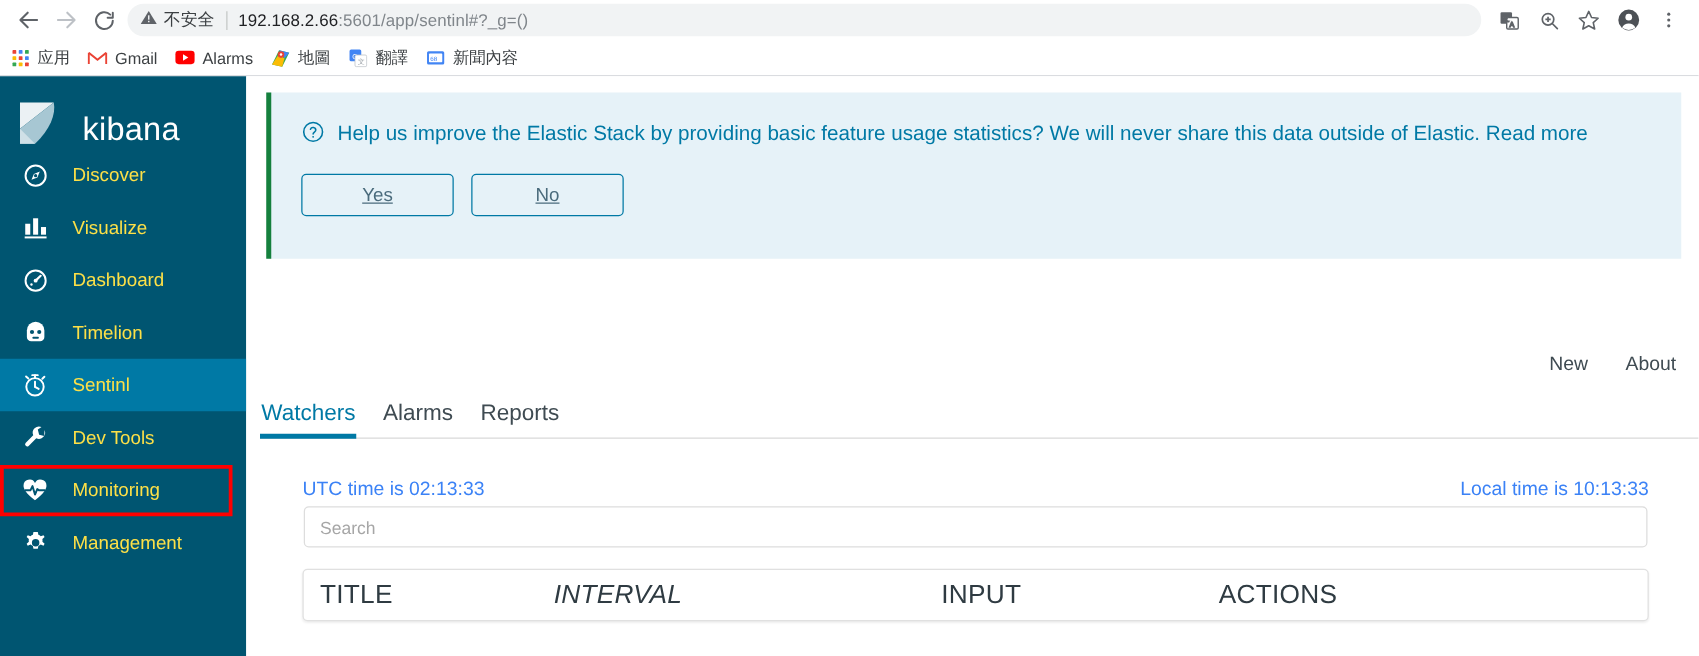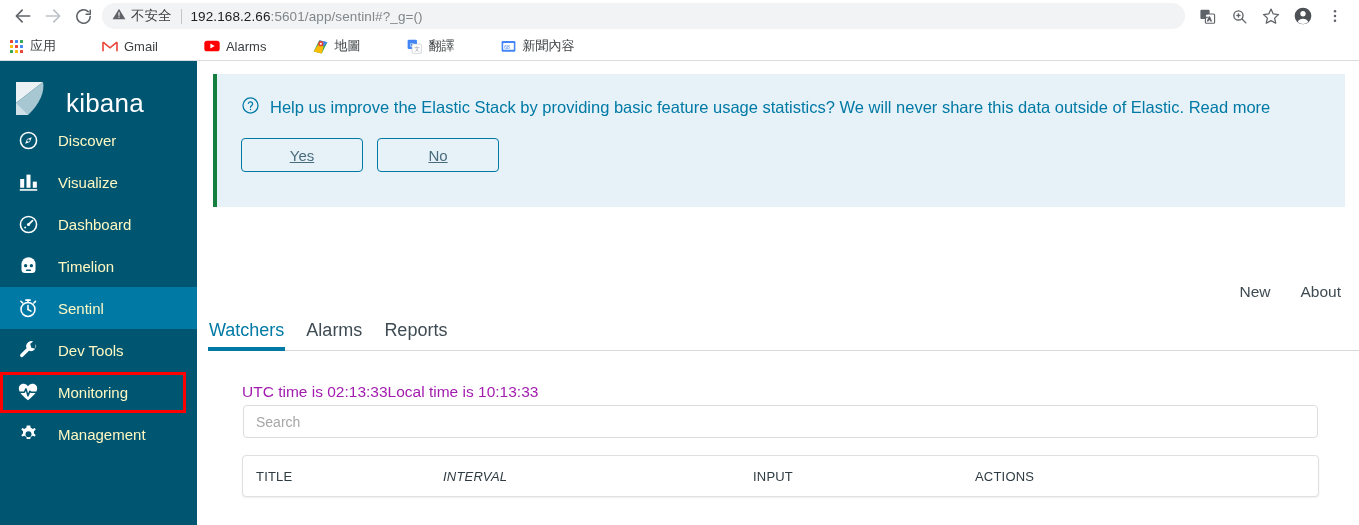--- a/index.html
+++ b/index.html
@@ -75,21 +75,20 @@
   }
   .omni-icons .nav-btn { width: 32px; height: 28px; }
 
   .bookmarks {
     height: 29px;
     display: flex;
     align-items: center;
     padding: 0 8px;
     background: #ffffff;
     border-bottom: 1px solid #dadce0;
-    gap: 32px;
   }
   .bm {
     display: flex; align-items: center;
     margin-right: 14px;
     font-size: 13px;
     color: #3c4043;
     white-space: nowrap;
   }
   .bm .bm-ico {
     width: 16px; height: 16px;
@@ -128,21 +127,21 @@
     color: #ffffff;
     margin-left: 14px;
     font-weight: 400;
     letter-spacing: 0.2px;
   }
   .nav-item {
     display: flex;
     align-items: center;
     height: 42px;
     padding-left: 14px;
-    color: #fef9c3;
+    color: #fde047;
     font-size: 15px;
   }
   .nav-item .ni-ico {
     width: 28px; height: 24px;
     flex: 0 0 auto;
     display: flex; align-items: center; justify-content: center;
   }
   .nav-item .ni-label { margin-left: 16px; white-space: nowrap; }
   .nav-item.active { background: #0079a5; }
   .hl-box {
@@ -227,23 +226,23 @@
     position: absolute;
     left: 0; right: 0; bottom: -1px;
     height: 4px;
     background: #0079a5;
   }
 
   
   .panel { position: absolute; left: 45px; right: 40px; top: 322px; }
   .time-row {
     display: flex;
-    justify-content: flex-start;
+    justify-content: space-between;
     font-size: 15.5px;
-    color: #a21caf;
+    color: #3b82f6;
     margin-bottom: 4px;
   }
   .search-wrap { padding: 0 1px; }
   .search-input {
     width: 100%;
     height: 33px;
     border: 1px solid #dddddd;
     border-radius: 4px;
     padding: 0 12px;
     font-size: 14px;
@@ -257,21 +256,21 @@
     margin-top: 17px;
     border: 1px solid #e0e0e0;
     border-radius: 4px;
     background: #fff;
     box-shadow: 0 1px 2px rgba(0,0,0,0.07);
     height: 42px;
     display: flex;
     align-items: center;
   }
   .th {
-    font-size: 13px;
+    font-size: 21px;
     color: #2f3b42;
     letter-spacing: 0.2px;
   }
   .th-title    { width: 200px; padding-left: 13px; }
   .th-interval { width: 310px; font-style: italic; }
   .th-input    { width: 222px; }
   .th-actions  { }
 </style>
 </head>
 <body>

